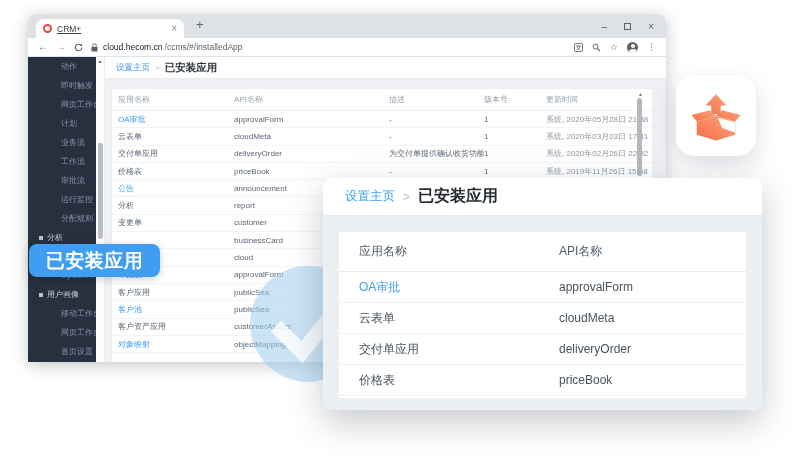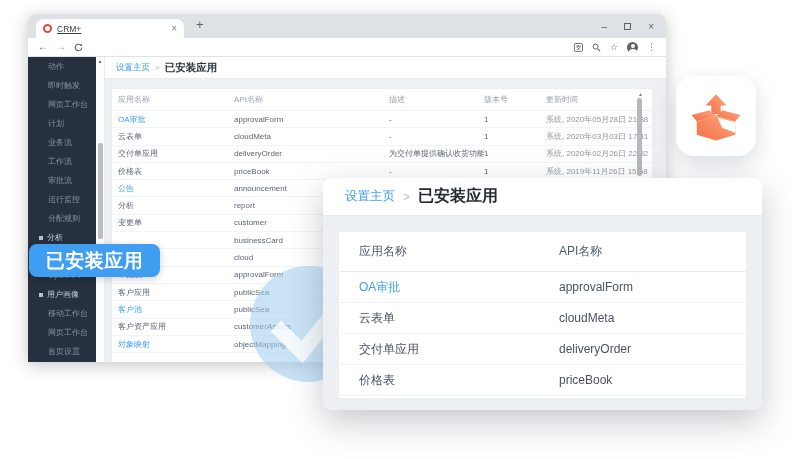--- a/index.html
+++ b/index.html
@@ -32,21 +32,21 @@
   .glyph { font-size:9px; color:#5f6368; line-height:1; }
   .avatar { width:11px; height:11px; border-radius:50%; background:#5f6368; position:relative; overflow:hidden; }
   .avatar::before { content:""; position:absolute; top:2px; left:3.5px; width:4px; height:4px;
                     background:#fff; border-radius:50%; }
   .avatar::after  { content:""; position:absolute; top:7.2px; left:1.5px; width:8px; height:5px;
                     background:#fff; border-radius:50% 50% 0 0; }
 
   
   .viewport { position:absolute; top:43px; left:0; right:0; bottom:0; background:#eef0f3; overflow:hidden; }
   .sidebar { position:absolute; left:0; top:0; bottom:0; width:68px; background:#27303f; }
-  .sitem { height:19px; display:flex; align-items:center; padding-left:20px;
+  .sitem { height:19px; display:flex; align-items:center; padding-left:33px;
            font-size:8px; color:#8791a2; cursor:pointer; white-space:nowrap; }
   .sitem.section { padding-left:11px; color:#c7cfda; }
   .bullet { width:4px; height:4px; background:#b9c2cf; margin-right:4px; display:none; flex:none; }
   .sitem.section .bullet { display:inline-block; }
 
   .side-scroll { position:absolute; left:68px; top:0; bottom:0; width:9px;
                  background:#fdfdfd; border-right:1px solid #ececec; }
   .side-scroll .arrow { position:absolute; top:1px; left:0; right:0; text-align:center;
                         font-size:5px; color:#5f6368; }
   .side-scroll .thumb { position:absolute; left:1.5px; top:86px; width:5px; height:96px;
@@ -125,20 +125,30 @@
     </div>
   </div>
 
   <div class="urlbar">
     <span class="nav-ic">←</span>
     <span class="nav-ic fwd">→</span>
     <svg width="9" height="9" viewBox="0 0 10 10">
       <path d="M8.6 5a3.6 3.6 0 1 1-1.1-2.6" fill="none" stroke="#5f6368" stroke-width="1.2"></path>
       <path d="M8.9 0.6 L8.9 3.2 L6.3 3.2 Z" fill="#5f6368"></path>
     </svg>
+    <span style="display:flex;align-items:center;gap:3px;">
+      <svg width="7" height="9" viewBox="0 0 8 10">
+        <rect x="0.5" y="4" width="7" height="5.5" rx="1" fill="#5f6368"></rect>
+        <path d="M2 4 V2.6 a2 2 0 0 1 4 0 V4" fill="none" stroke="#5f6368" stroke-width="1.1"></path>
+      </svg>
+      <span class="url">
+        <span class="domain">cloud.hecom.cn</span>
+          <span class="path">/ccms/#/installedApp</span>
+      </span>
+    </span>
     <span class="url-right">
       <svg width="9" height="9" viewBox="0 0 10 10">
         <rect x="0.5" y="0.5" width="9" height="9" rx="1.5" fill="none" stroke="#5f6368" stroke-width="1"></rect>
         <path d="M2.5 3.5 h5 M5 3.5 V2.3 M3.2 3.5 c.4 2 2 3.4 3.8 3.9 M6.8 3.5 c-.4 2-2 3.4-3.8 3.9" fill="none" stroke="#5f6368" stroke-width="0.9"></path>
       </svg>
       <svg width="9" height="9" viewBox="0 0 10 10">
         <circle cx="4" cy="4" r="2.8" fill="none" stroke="#5f6368" stroke-width="1.1"></circle>
         <path d="M6.2 6.2 L9 9" stroke="#5f6368" stroke-width="1.2"></path>
       </svg>
       <span class="glyph">☆</span>

